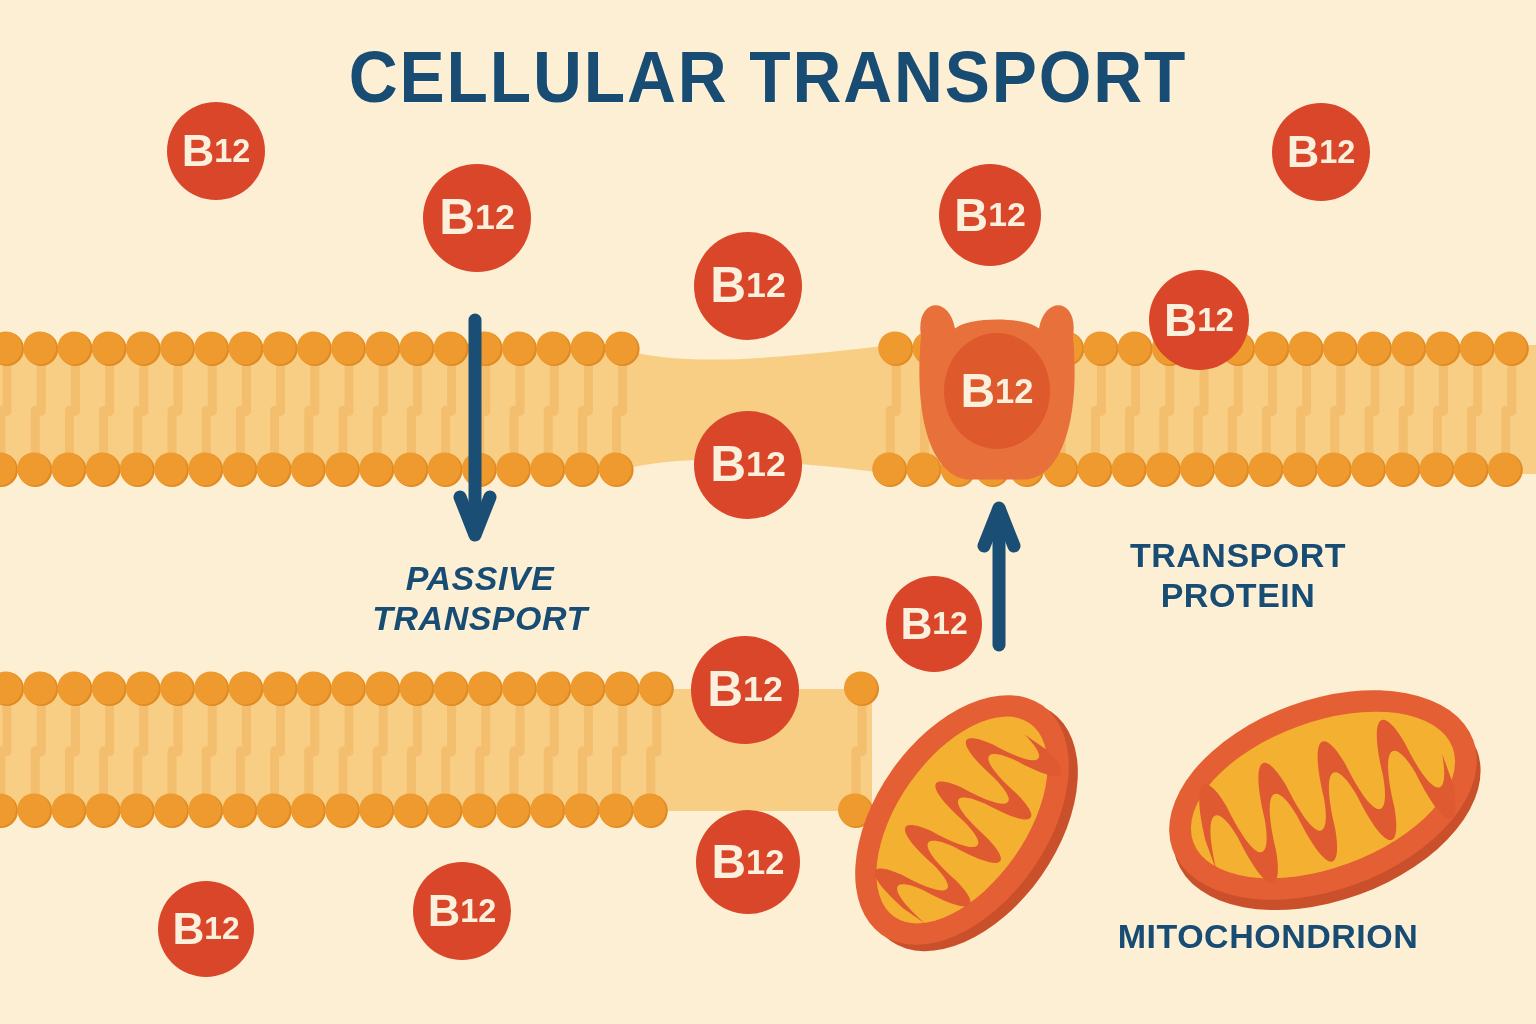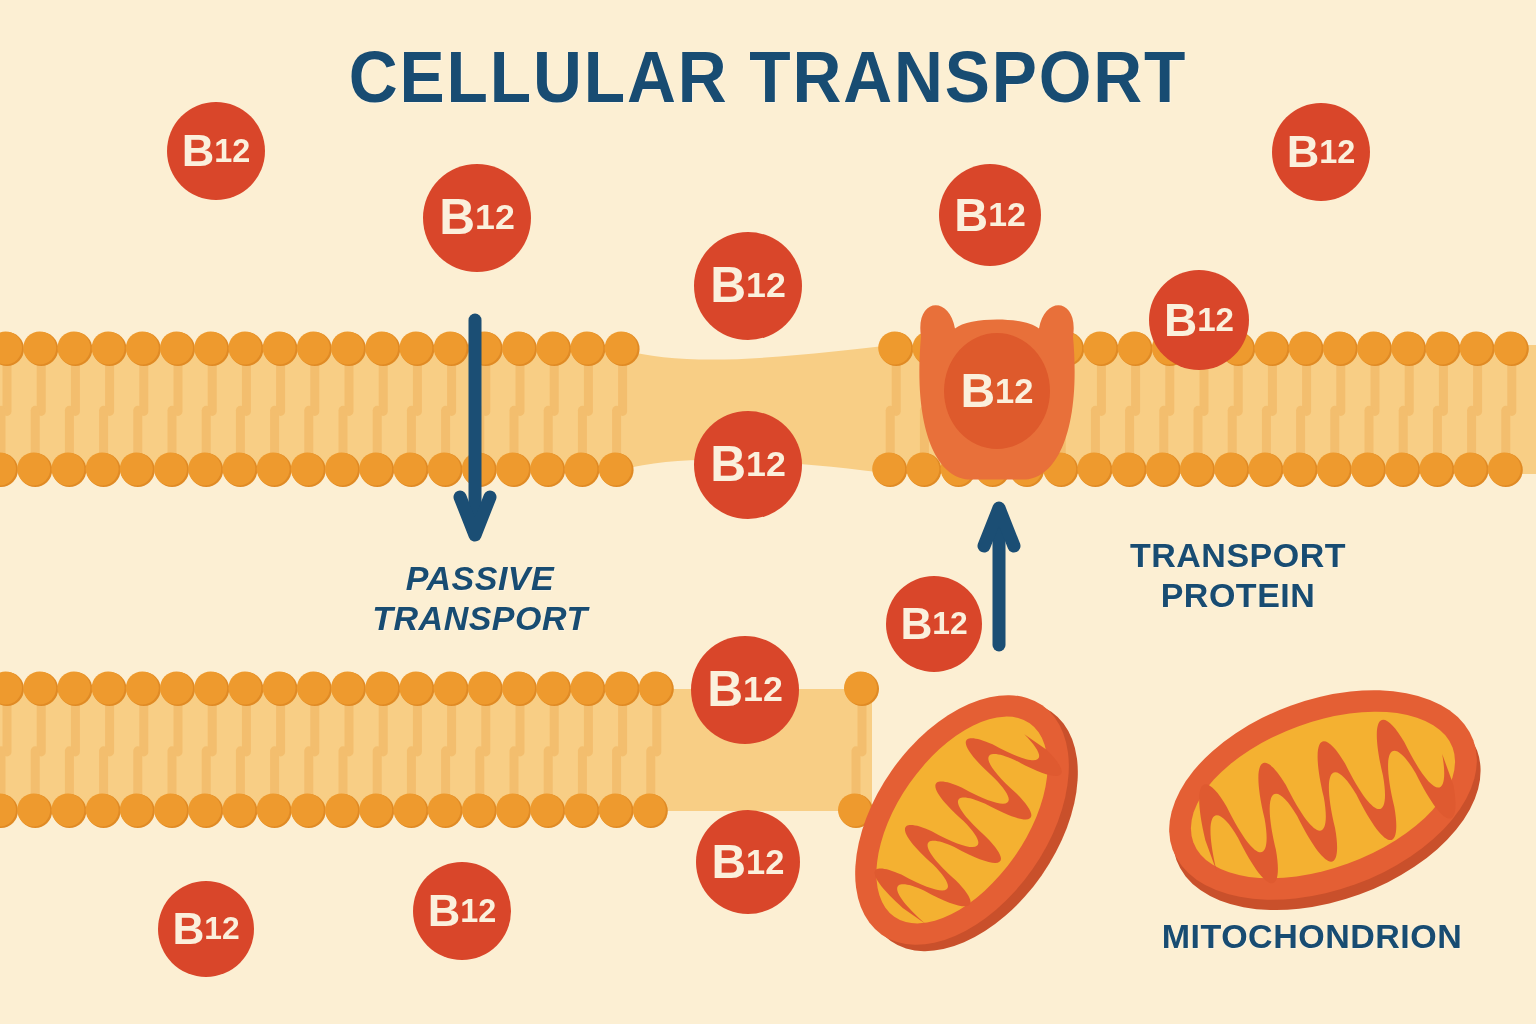--- a/index.html
+++ b/index.html
@@ -535,20 +535,20 @@
         <span class="b-main">B</span>
         <span class="b-sub">12</span>
       </div>
     </div>
 
   <div id="labels-group">
       <div class="label" style="left: 260px; top: 558px; width: 440px; font-style: italic;">PASSIVE
 TRANSPORT</div>
       <div class="label" style="left: 1018px; top: 535px; width: 440px;">TRANSPORT
 PROTEIN</div>
-      <div class="label" style="left: 1092px; top: 916px; width: 440px;">MITOCHONDRION</div>
+      <div class="label" style="left: 1048px; top: 916px; width: 440px;">MITOCHONDRION</div>
     </div>
 
 <div class="b12" style="background: transparent; left: 937px; top: 331px; width: 120px; height: 120px; font-size: 48px;">
       <span class="b-main">B</span>
       <span class="b-sub">12</span>
     </div>
   </div>
 
 </body></html>

